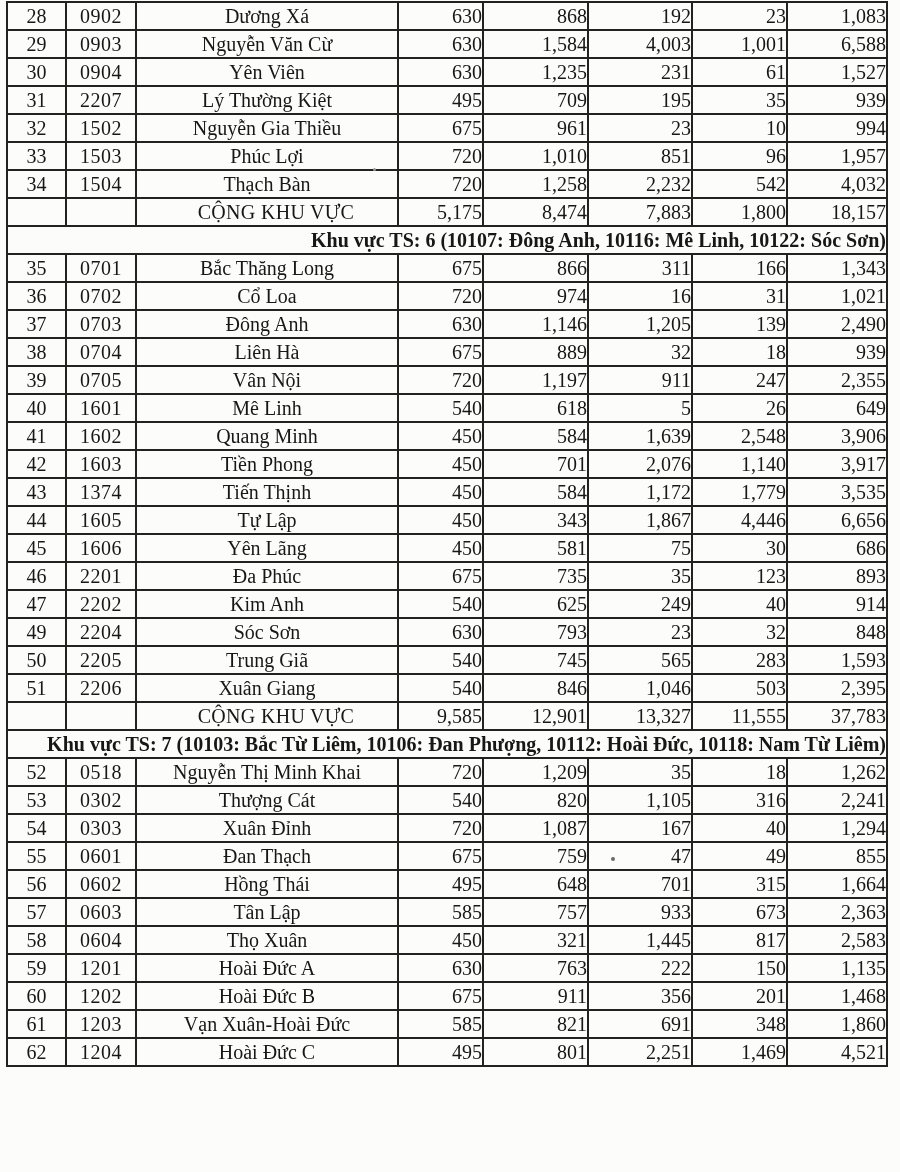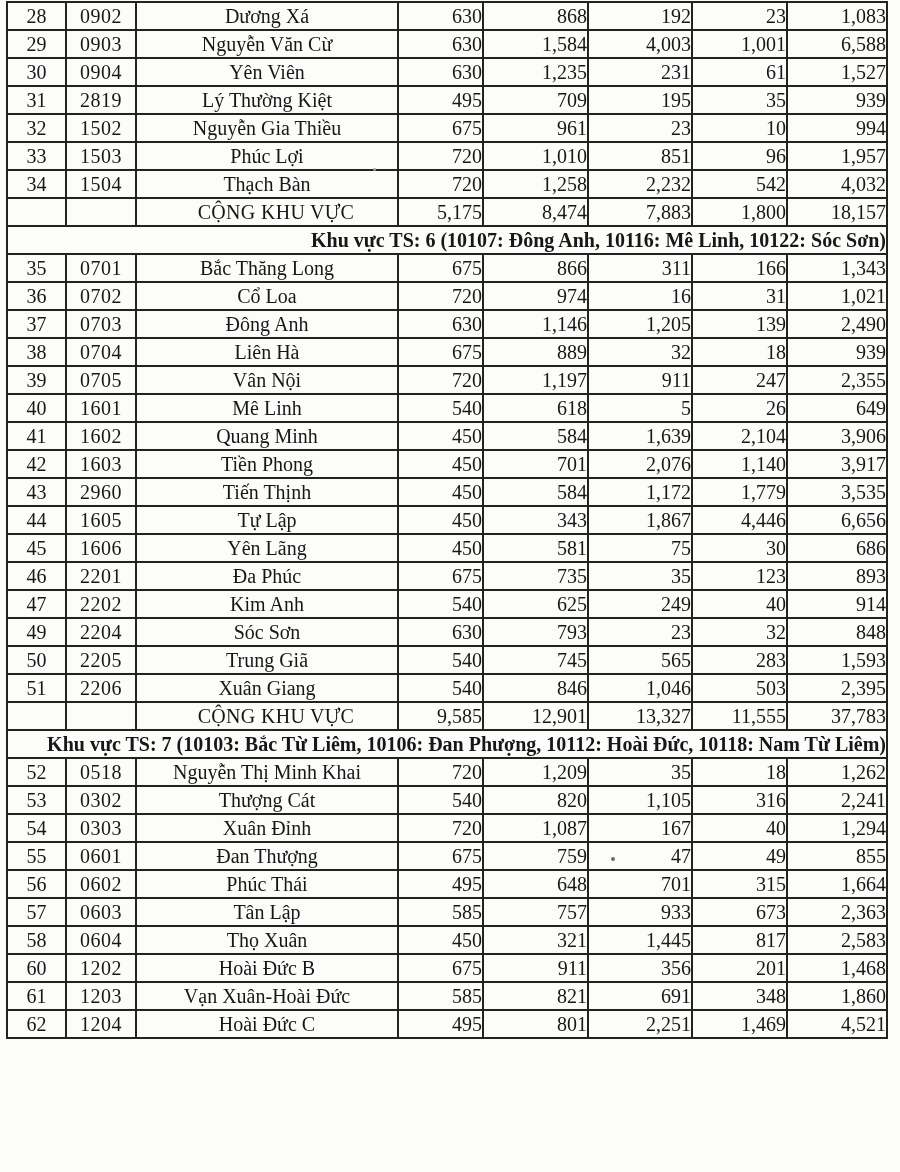--- a/index.html
+++ b/index.html
@@ -94,21 +94,21 @@
           <td class="c-code">0904</td>
           <td class="c-name">Yên Viên</td>
           <td class="c-val">630</td>
           <td class="c-val">1,235</td>
           <td class="c-val">231</td>
           <td class="c-val">61</td>
           <td class="c-val">1,527</td>
         </tr>
         <tr>
           <td class="c-stt">31</td>
-          <td class="c-code">2819</td>
+          <td class="c-code">2207</td>
           <td class="c-name">Lý Thường Kiệt</td>
           <td class="c-val">495</td>
           <td class="c-val">709</td>
           <td class="c-val">195</td>
           <td class="c-val">35</td>
           <td class="c-val">939</td>
         </tr>
         <tr>
           <td class="c-stt">32</td>
           <td class="c-code">1502</td>
@@ -212,36 +212,36 @@
           <td class="c-val">26</td>
           <td class="c-val">649</td>
         </tr>
         <tr>
           <td class="c-stt">41</td>
           <td class="c-code">1602</td>
           <td class="c-name">Quang Minh</td>
           <td class="c-val">450</td>
           <td class="c-val">584</td>
           <td class="c-val">1,639</td>
-          <td class="c-val">2,104</td>
+          <td class="c-val">2,548</td>
           <td class="c-val">3,906</td>
         </tr>
         <tr>
           <td class="c-stt">42</td>
           <td class="c-code">1603</td>
           <td class="c-name">Tiền Phong</td>
           <td class="c-val">450</td>
           <td class="c-val">701</td>
           <td class="c-val">2,076</td>
           <td class="c-val">1,140</td>
           <td class="c-val">3,917</td>
         </tr>
         <tr>
           <td class="c-stt">43</td>
-          <td class="c-code">2960</td>
+          <td class="c-code">1374</td>
           <td class="c-name">Tiến Thịnh</td>
           <td class="c-val">450</td>
           <td class="c-val">584</td>
           <td class="c-val">1,172</td>
           <td class="c-val">1,779</td>
           <td class="c-val">3,535</td>
         </tr>
         <tr>
           <td class="c-stt">44</td>
           <td class="c-code">1605</td>
@@ -351,31 +351,31 @@
           <td class="c-name">Xuân Đỉnh</td>
           <td class="c-val">720</td>
           <td class="c-val">1,087</td>
           <td class="c-val">167</td>
           <td class="c-val">40</td>
           <td class="c-val">1,294</td>
         </tr>
         <tr>
           <td class="c-stt">55</td>
           <td class="c-code">0601</td>
-          <td class="c-name">Đan Thượng</td>
+          <td class="c-name">Đan Thạch</td>
           <td class="c-val">675</td>
           <td class="c-val">759</td>
           <td class="c-val">47</td>
           <td class="c-val">49</td>
           <td class="c-val">855</td>
         </tr>
         <tr>
           <td class="c-stt">56</td>
           <td class="c-code">0602</td>
-          <td class="c-name">Phúc Thái</td>
+          <td class="c-name">Hồng Thái</td>
           <td class="c-val">495</td>
           <td class="c-val">648</td>
           <td class="c-val">701</td>
           <td class="c-val">315</td>
           <td class="c-val">1,664</td>
         </tr>
         <tr>
           <td class="c-stt">57</td>
           <td class="c-code">0603</td>
           <td class="c-name">Tân Lập</td>
@@ -389,20 +389,30 @@
           <td class="c-stt">58</td>
           <td class="c-code">0604</td>
           <td class="c-name">Thọ Xuân</td>
           <td class="c-val">450</td>
           <td class="c-val">321</td>
           <td class="c-val">1,445</td>
           <td class="c-val">817</td>
           <td class="c-val">2,583</td>
         </tr>
         <tr>
+          <td class="c-stt">59</td>
+          <td class="c-code">1201</td>
+          <td class="c-name">Hoài Đức A</td>
+          <td class="c-val">630</td>
+          <td class="c-val">763</td>
+          <td class="c-val">222</td>
+          <td class="c-val">150</td>
+          <td class="c-val">1,135</td>
+        </tr>
+        <tr>
           <td class="c-stt">60</td>
           <td class="c-code">1202</td>
           <td class="c-name">Hoài Đức B</td>
           <td class="c-val">675</td>
           <td class="c-val">911</td>
           <td class="c-val">356</td>
           <td class="c-val">201</td>
           <td class="c-val">1,468</td>
         </tr>
         <tr>

